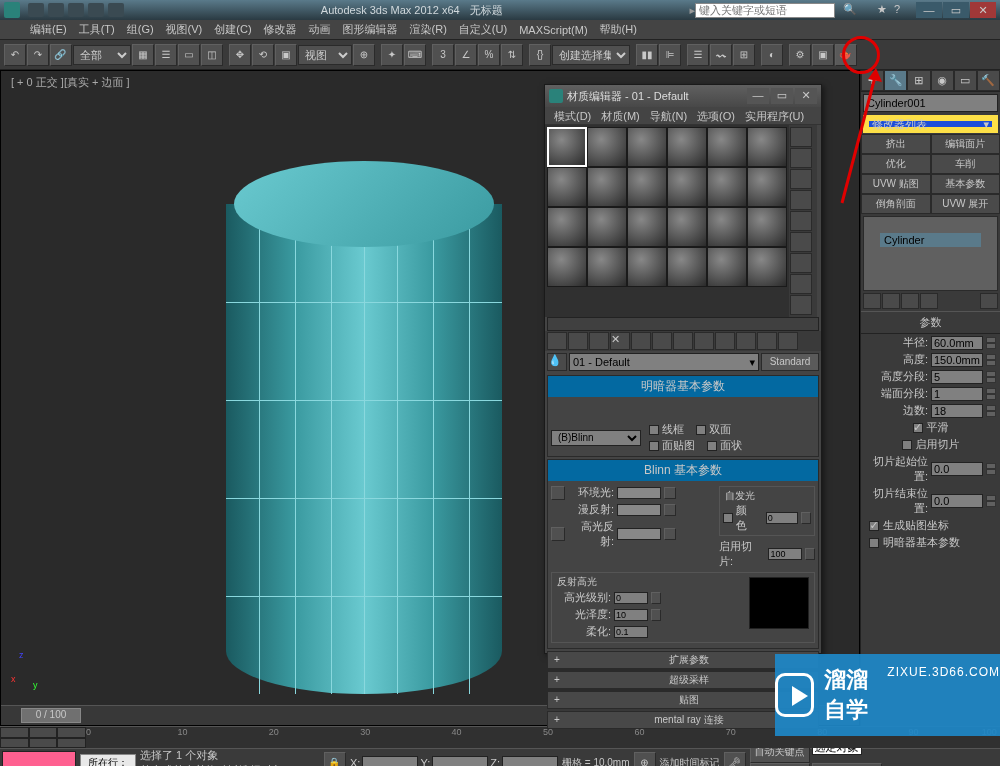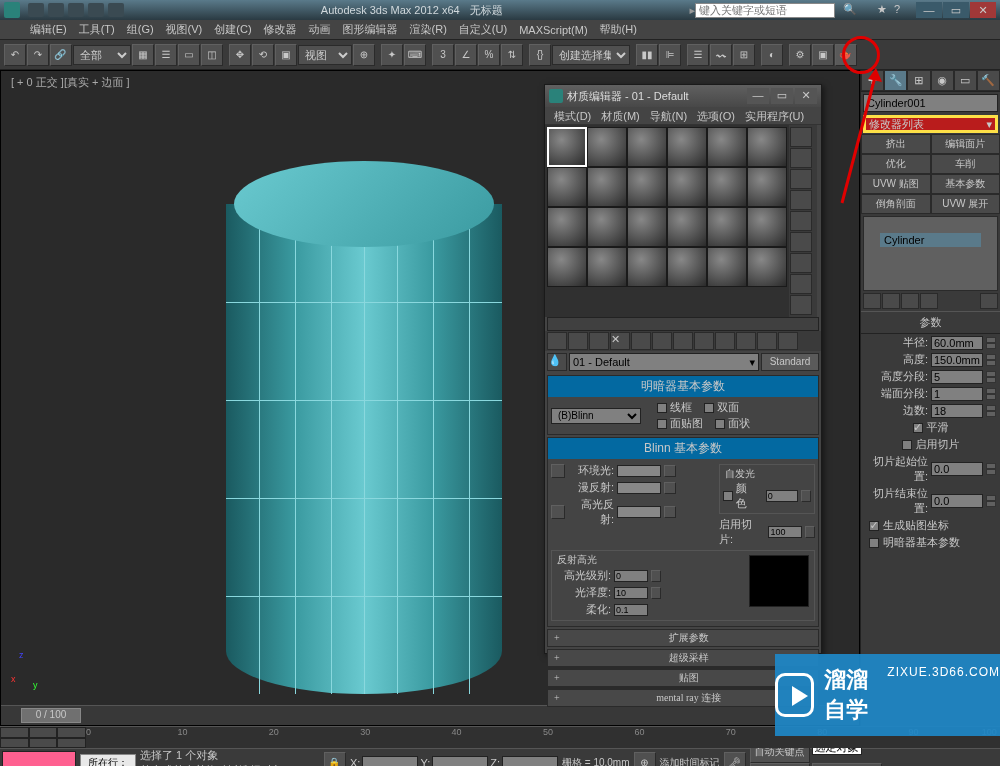--- a/index.html
+++ b/index.html
@@ -45,21 +45,21 @@
 .time-slider{ position:absolute; bottom:0; left:0; right:0; height:20px; background:#383838; border-top:1px solid #555;}
 .time-slider .handle{ width:60px; height:15px; background:#707070; border:1px solid #888; margin:2px 0 0 20px; text-align:center; font-size:10px;}
 
 
 .cmd-panel { width: 140px; background: #3a3a3a; border-left: 1px solid #222; display:flex; flex-direction:column;}
 .cmd-panel .tabs { display:flex; height:22px; border-bottom:1px solid #222;}
 .cmd-panel .tabs div { flex:1; background:#4a4a4a; border:1px solid #2a2a2a; display:flex;align-items:center;justify-content:center;}
 .cmd-panel .obj-name { height:18px; background:#808080; border:1px solid #222; margin:2px; color:#000; padding:1px 3px; font-size:11px;}
 .cmd-panel .mod-row{ display:flex;}
 .cmd-panel .mod-btn { flex:1; height:20px; background:#4a4a4a; border:1px solid #2a2a2a; text-align:center; line-height:18px; font-size:10px;}
-.mod-dropdown{ height:18px; background:#b91c1c; border:3px solid #fde047; margin:1px 2px; display:flex; align-items:center; padding:0 3px; font-size:10px;}
+.mod-dropdown{ height:18px; background:#1d4ed8; border:6px solid #fde047; margin:1px 2px; display:flex; align-items:center; padding:0 3px; font-size:10px;}
 .mod-stack { height:75px; background:#606060; border:1px solid #2a2a2a; margin:2px; padding:16px;}
 .mod-stack .item{ background:#5a7a8a; color:#000; padding:1px 4px; font-size:11px;}
 .stack-tools{ height:18px; background:#3a3a3a; margin:0 2px; display:flex; gap:1px;}
 .stack-tools div{width:18px;height:16px;background:#4a4a4a;border:1px solid #2a2a2a;}
 .rollout-title { text-align:center; padding:3px; border-top:1px solid #555; border-bottom:1px solid #222; font-size:11px;}
 .param-row { display:flex; align-items:center; padding:1px 4px; gap:3px; font-size:10px;}
 .param-row .lbl{ flex:1; text-align:right;}
 .param-row .spinner{ width:52px; height:14px; background:#808080; border:1px solid #222; color:#000; padding:0 2px; display:flex;}
 .param-row .spinner span{flex:1;}
 .param-row .spin-btns{width:10px; display:flex; flex-direction:column;}
@@ -86,35 +86,35 @@
 .mat-scroll{height:14px; background:#404040; border:1px solid #222; margin:0 2px;}
 .mat-tools{ height:20px; display:flex; gap:1px; padding:1px 2px; background:#3a3a3a;}
 .mat-tools div{width:20px;height:18px;background:#4a4a4a;border:1px solid #2a2a2a;}
 .mat-name-row{display:flex; gap:2px; padding:2px; align-items:center;}
 .mat-name-row .picker{width:20px;height:18px;background:#4a4a4a;border:1px solid #2a2a2a;}
 .mat-name-row .name-input{flex:1;height:18px;background:#808080;border:1px solid #222;color:#000;padding:0 3px;font-size:10px;display:flex;align-items:center;}
 .mat-name-row .type-btn{width:58px;height:18px;background:#5a5a5a;border:1px solid #2a2a2a;text-align:center;line-height:16px;font-size:10px;}
 .mat-rollout{ border:1px solid #2a2a2a; margin:2px;}
 .mat-rollout-title{ text-align:center; padding:2px; background:#0369a1; font-size:12px;}
 .mat-rollout-body{ padding:3px; font-size:10px;}
-.shader-row{display:flex; gap:16px; align-items:center;}
+.shader-row{display:flex; gap:8px; align-items:center;margin-top:22px;}
 .shader-sel{width:90px;height:16px;background:#808080;border:1px solid #222;color:#000;padding:0 2px;font-size:10px;}
 .shader-chks{display:flex;flex-direction:column;gap:1px;}
 .shader-chk-row{display:flex;gap:3px;align-items:center;}
 .blinn-body{display:flex;gap:4px;}
 .blinn-left{flex:1;}
 .blinn-right{width:96px;}
 .color-row{display:flex;align-items:center;gap:3px;padding:1px 0;}
 .color-row .lbl{width:46px;text-align:right;}
 .color-swatch{width:44px;height:12px;background:#888;border:1px solid #222;}
 .small-spin{width:34px;height:12px;background:#808080;border:1px solid #222;color:#000;font-size:9px;padding:0 1px;}
 .fieldset{border:1px solid #555;padding:2px 3px;margin:2px 0;}
 .fieldset .leg{font-size:10px;margin-top:-8px;background:#444;display:inline-block;padding:0 2px;}
 .preview-box{width:60px;height:52px;background:#000;border:1px solid #222;float:right;margin:2px;}
-.mat-collapsed{ height:18px; border:1px solid #2a2a2a; margin:2px; text-align:center; line-height:16px; font-size:10px; background:#484848;font-family:Liberation Serif, serif;}
+.mat-collapsed{ height:18px; border:1px solid #2a2a2a; margin:2px; text-align:center; line-height:16px; font-size:10px; background:#484848;}
 .mat-collapsed::before{content:"+ "; float:left; margin-left:6px;}
 
 
 .track-bar{height:22px;background:#383838;border-top:1px solid #555;display:flex;}
 .track-left{width:86px;background:#2a2a2a;display:flex;flex-direction:column;}
 .track-left .tbtn-row{display:flex;height:11px;}
 .track-left .tb{flex:1;background:#4a4a4a;border:1px solid #222;}
 .track-ruler{flex:1;position:relative;background:#303030;}
 .track-ruler .tick{position:absolute;top:0;font-size:9px;color:#888;}
 .statusbar { height: 28px; background: #3a3a3a; border-top: 1px solid #555; display: flex; align-items: center; padding: 0 2px; gap:4px;}

